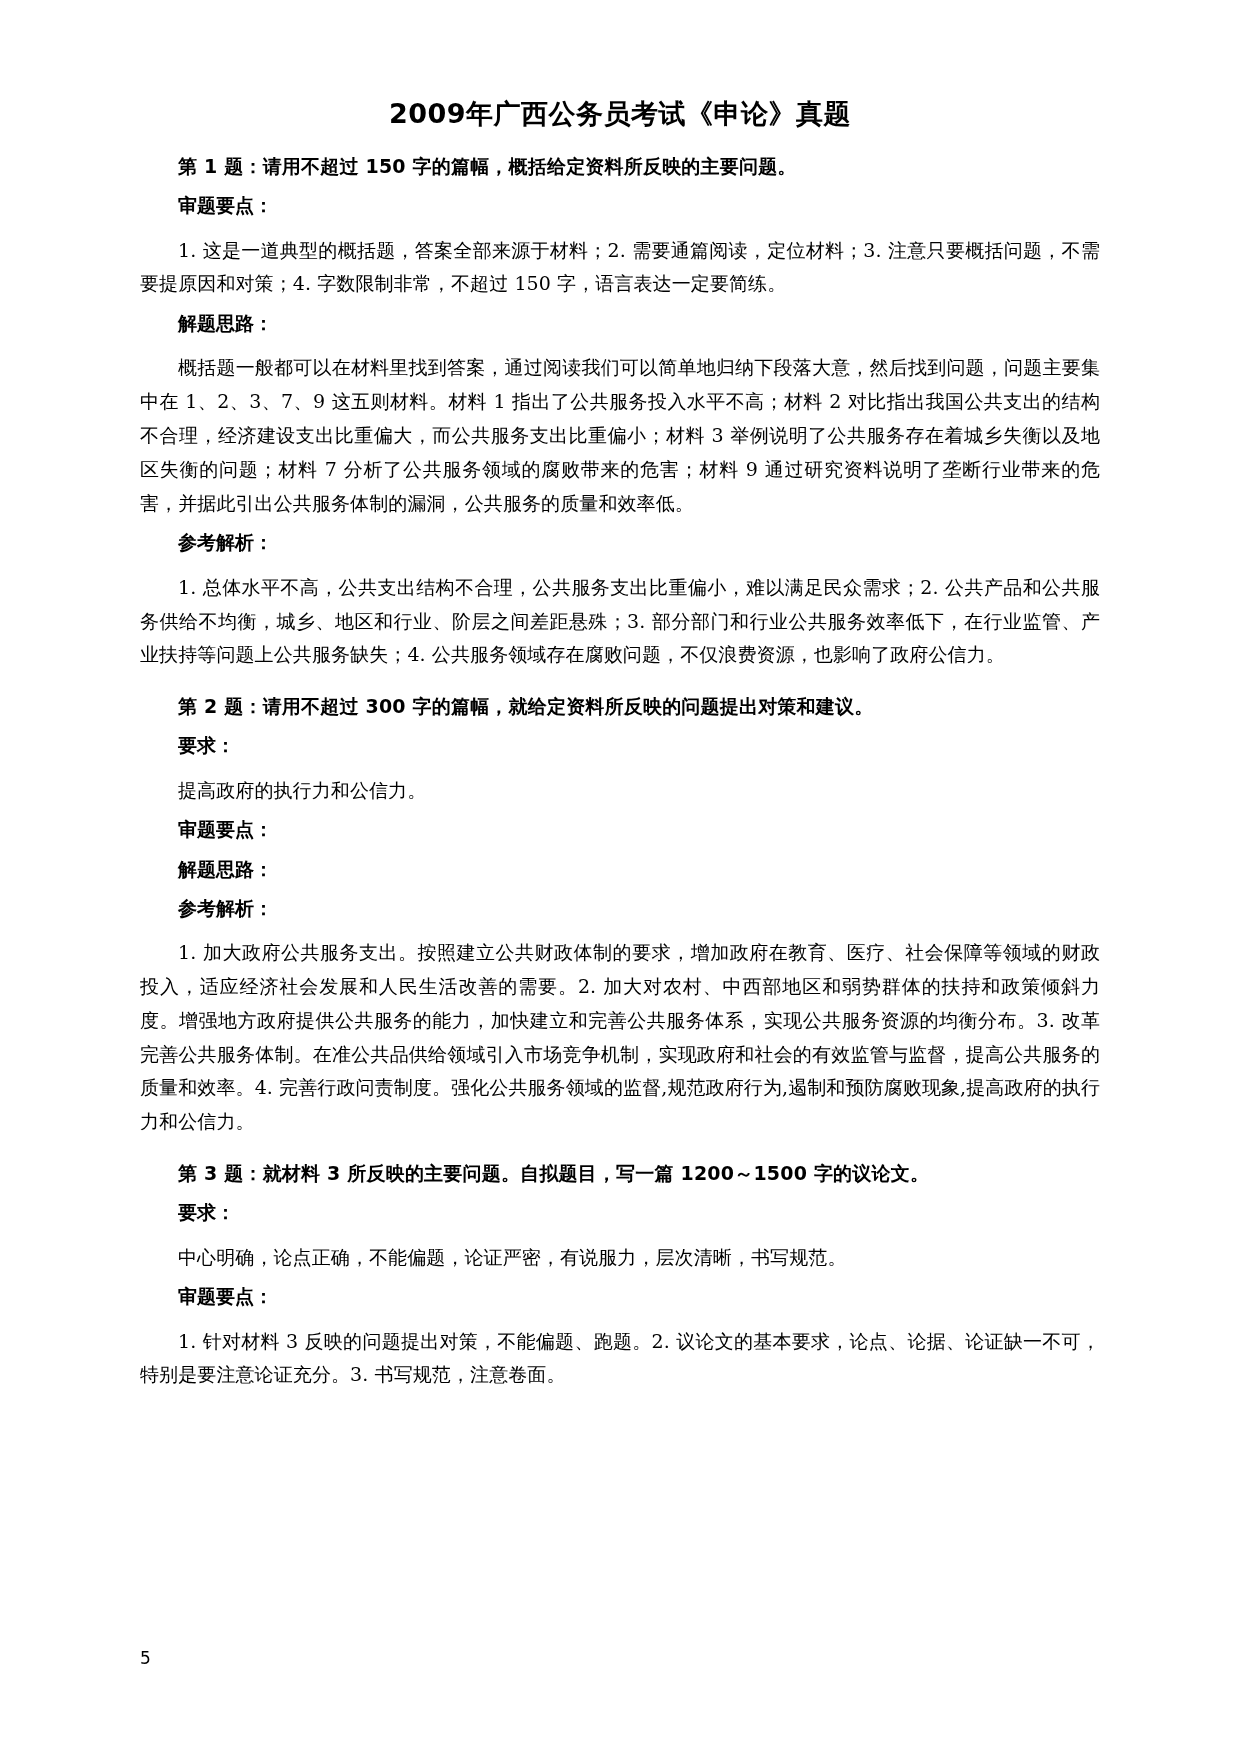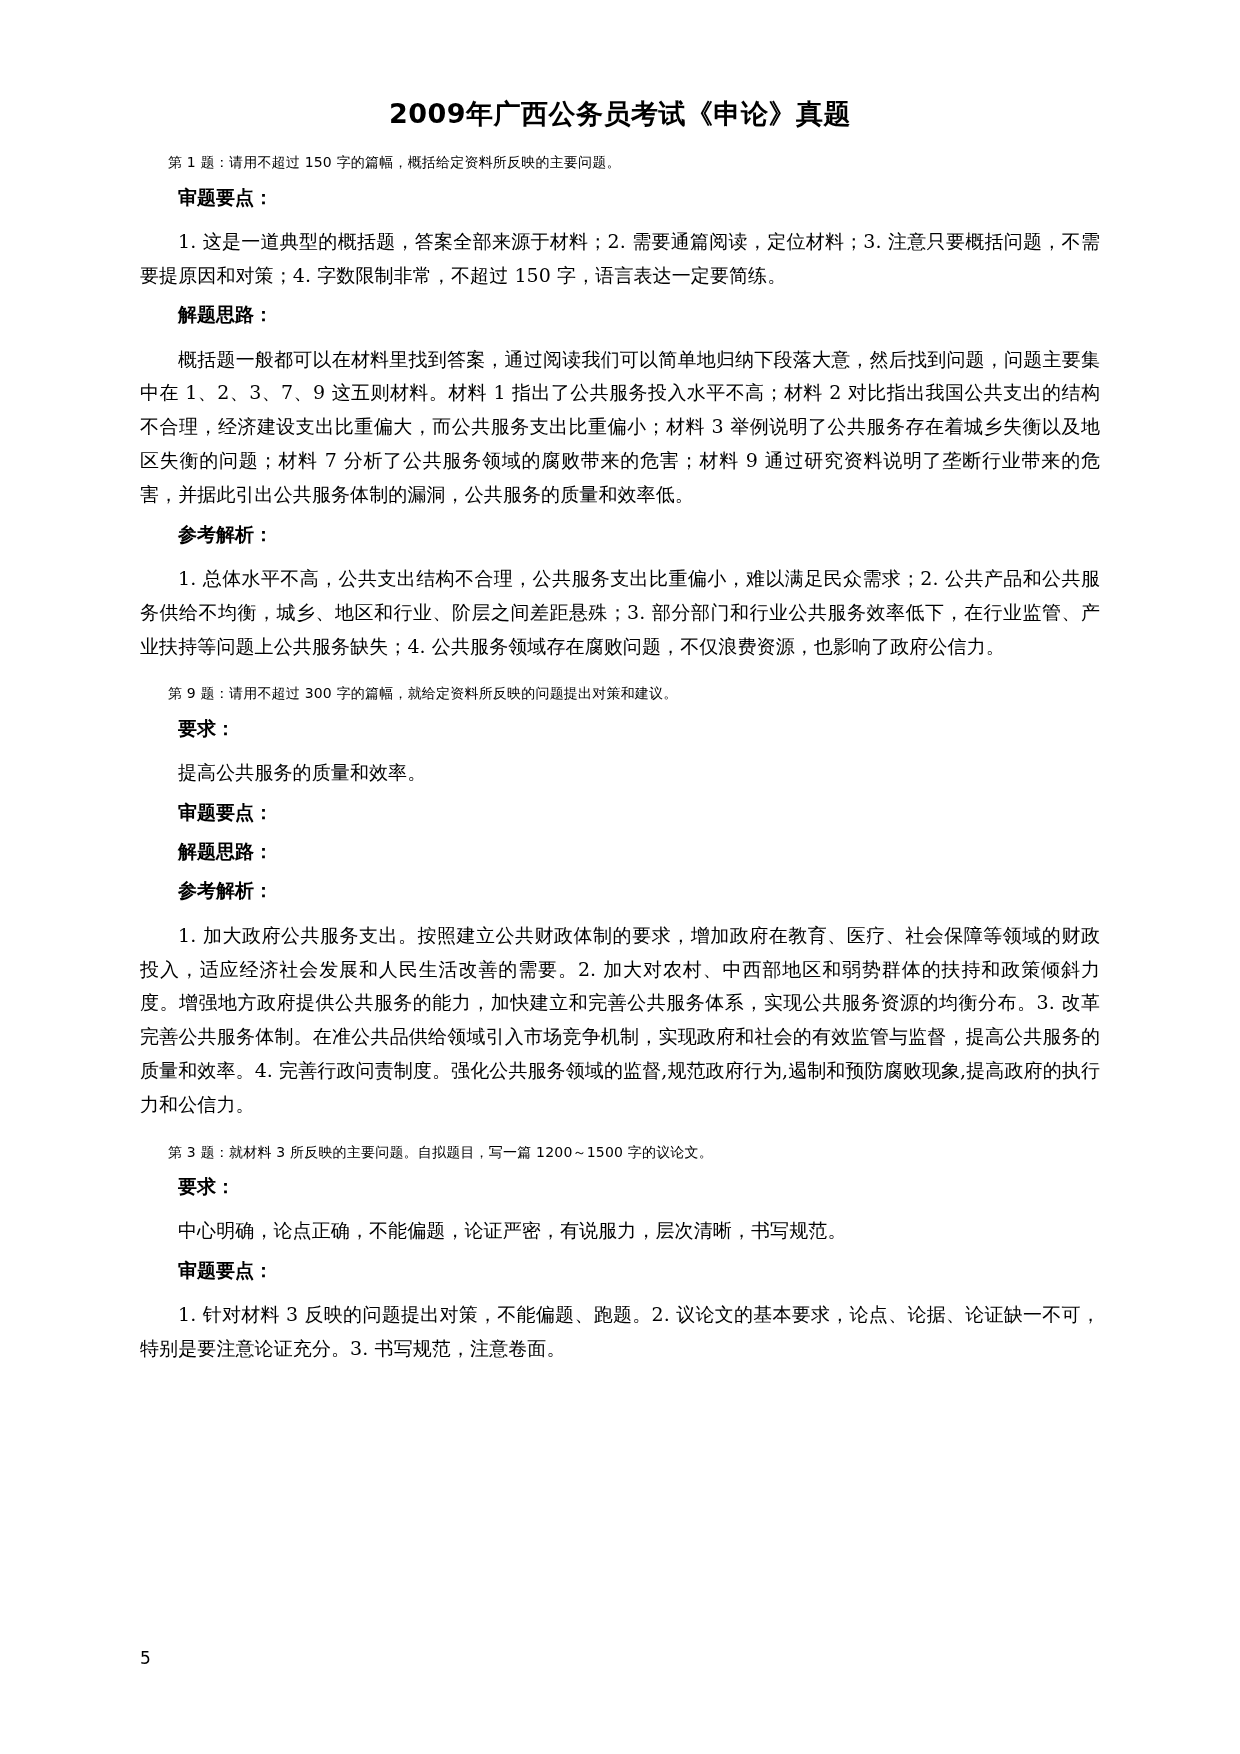--- a/index.html
+++ b/index.html
@@ -32,22 +32,22 @@
     font-size: 27px;
     text-align: center;
     margin-top: 96px;
     letter-spacing: 0.5px;
   }
   .block {
     margin-top: 0;
   }
   .q-head {
     font-family: "DejaVu Sans", "Liberation Sans", sans-serif;
-    font-weight: normal;
-    font-size: 14px;
+    font-weight: bold;
+    font-size: 19px;
     line-height: 1.75;
     text-indent: 2em;
     margin-top: 18px;
     letter-spacing: 0.2px;
   }
   .sub-head {
     font-family: Liberation Serif, serif;
     font-weight: bold;
     font-size: 19px;
     line-height: 1.75;
@@ -85,24 +85,24 @@
       <div class="para">1. 这是一道典型的概括题，答案全部来源于材料；2. 需要通篇阅读，定位材料；3. 注意只要概括问题，不需要提原因和对策；4. 字数限制非常，不超过 150 字，语言表达一定要简练。</div>
 
       <div class="sub-head">解题思路：</div>
       <div class="para">概括题一般都可以在材料里找到答案，通过阅读我们可以简单地归纳下段落大意，然后找到问题，问题主要集中在 1、2、3、7、9 这五则材料。材料 1 指出了公共服务投入水平不高；材料 2 对比指出我国公共支出的结构不合理，经济建设支出比重偏大，而公共服务支出比重偏小；材料 3 举例说明了公共服务存在着城乡失衡以及地区失衡的问题；材料 7 分析了公共服务领域的腐败带来的危害；材料 9 通过研究资料说明了垄断行业带来的危害，并据此引出公共服务体制的漏洞，公共服务的质量和效率低。</div>
 
       <div class="sub-head">参考解析：</div>
       <div class="para">1. 总体水平不高，公共支出结构不合理，公共服务支出比重偏小，难以满足民众需求；2. 公共产品和公共服务供给不均衡，城乡、地区和行业、阶层之间差距悬殊；3. 部分部门和行业公共服务效率低下，在行业监管、产业扶持等问题上公共服务缺失；4. 公共服务领域存在腐败问题，不仅浪费资源，也影响了政府公信力。</div>
     </div>
 
     <div class="block">
-      <div class="q-head">第 9 题：请用不超过 300 字的篇幅，就给定资料所反映的问题提出对策和建议。</div>
+      <div class="q-head">第 2 题：请用不超过 300 字的篇幅，就给定资料所反映的问题提出对策和建议。</div>
 
       <div class="sub-head">要求：</div>
-      <div class="para">提高公共服务的质量和效率。</div>
+      <div class="para">提高政府的执行力和公信力。</div>
 
       <div class="sub-head">审题要点：</div>
 
       <div class="sub-head">解题思路：</div>
 
       <div class="sub-head">参考解析：</div>
       <div class="para">1. 加大政府公共服务支出。按照建立公共财政体制的要求，增加政府在教育、医疗、社会保障等领域的财政投入，适应经济社会发展和人民生活改善的需要。2. 加大对农村、中西部地区和弱势群体的扶持和政策倾斜力度。增强地方政府提供公共服务的能力，加快建立和完善公共服务体系，实现公共服务资源的均衡分布。3. 改革完善公共服务体制。在准公共品供给领域引入市场竞争机制，实现政府和社会的有效监管与监督，提高公共服务的质量和效率。4. 完善行政问责制度。强化公共服务领域的监督,规范政府行为,遏制和预防腐败现象,提高政府的执行力和公信力。</div>
     </div>
 
     <div class="block">

